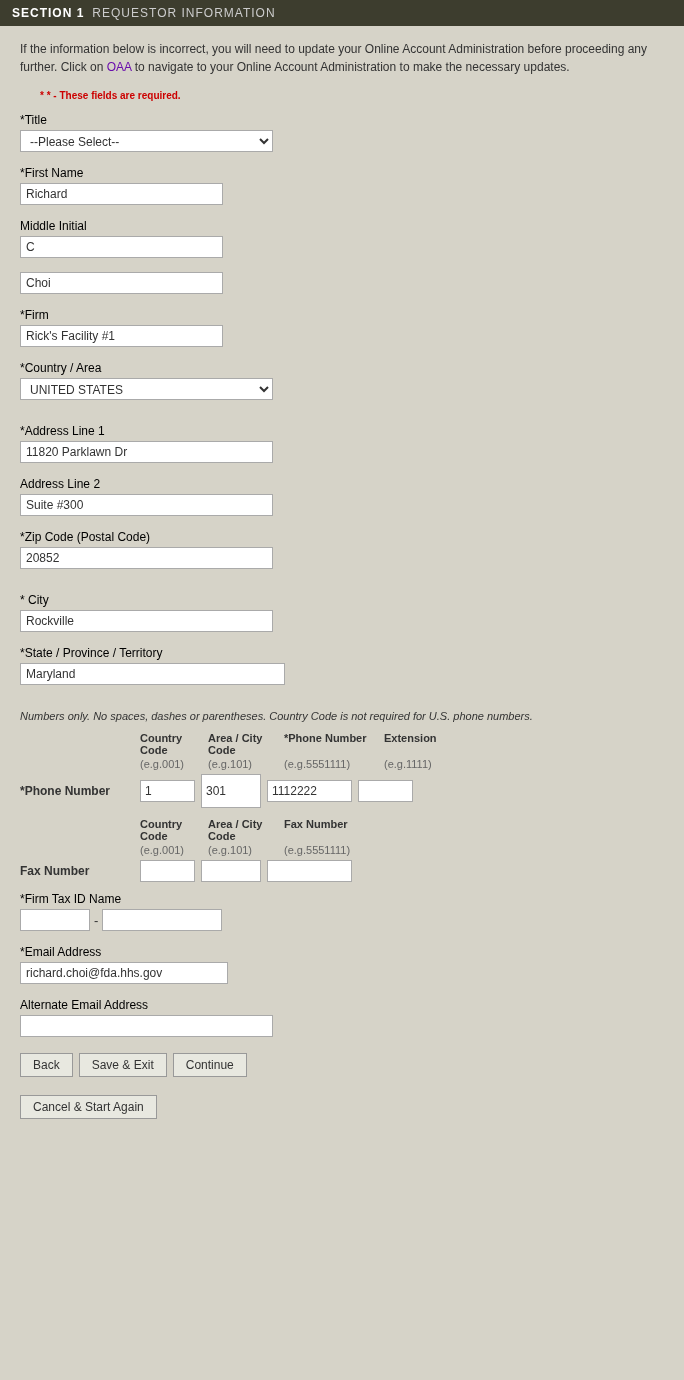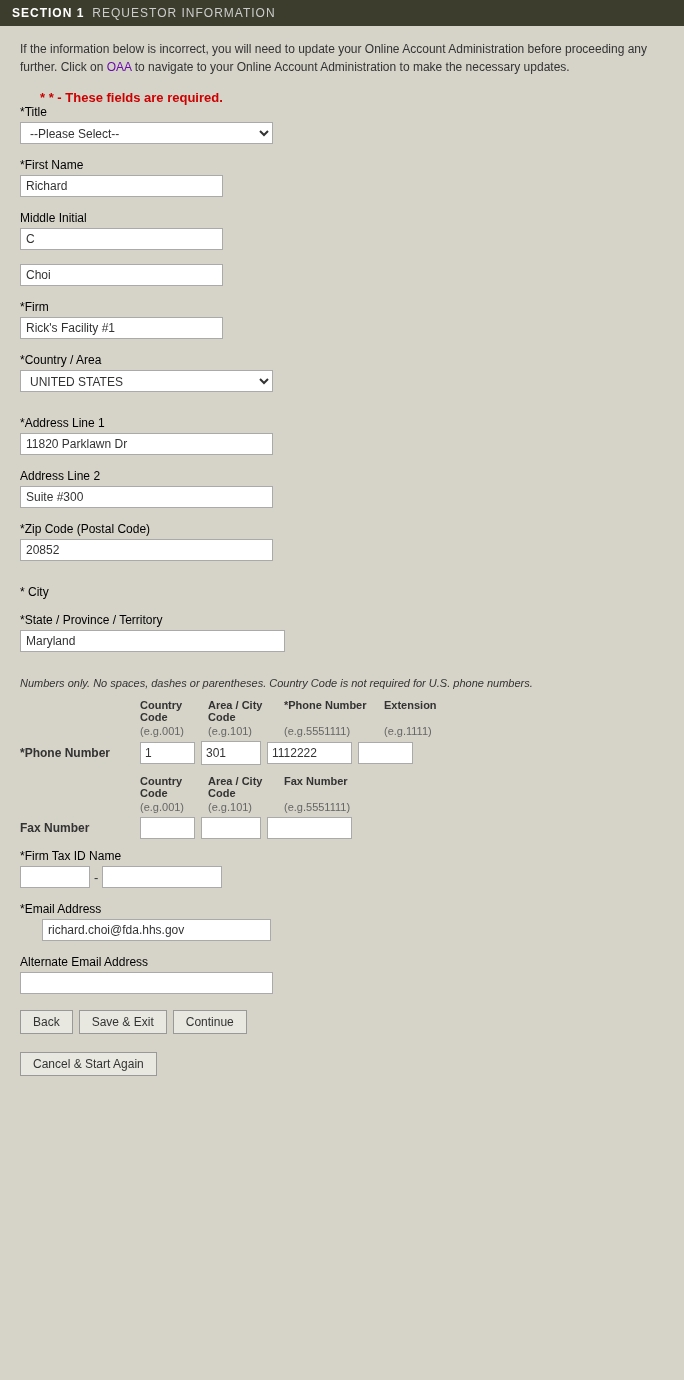--- a/index.html
+++ b/index.html
@@ -39,23 +39,23 @@
       font-size: 12px;
       color: #333;
       margin-bottom: 14px;
       line-height: 1.5;
     }
     .info-text a {
       color: #6a0dad;
       text-decoration: none;
     }
     .required-note {
-      font-size: 13px;
-      font-weight: bold;
-      margin-bottom: 0;
+      font-size: 10px;
+      font-weight: bold;
+      margin-bottom: 12px;
       color: #333;
       padding-left: 20px;
     }
     .required-note span {
       color: #c00;
     }
     .field-group {
       margin-bottom: 14px;
     }
     .field-label {
@@ -100,21 +100,21 @@
       margin-bottom: 8px;
       line-height: 1.4;
     }
     .tax-row {
       display: flex;
       align-items: center;
       gap: 4px;
     }
     .tax-input1 { width: 70px; }
     .tax-input2 { width: 120px; }
-    .email-input { width: 229px; margin-left: 22px; }
+    .email-input { width: 208px; }
     .alt-email-input { width: 253px; }
     .button-row {
       display: flex;
       gap: 6px;
       margin-top: 16px;
       align-items: center;
     }
     .button-row2 {
       display: flex;
       gap: 6px;
@@ -184,21 +184,21 @@
       font-size: 12px;
       font-weight: bold;
       color: #333;
       line-height: 1.3;
     }
     .col-w-cc { width: 68px; display: inline-block; }
     .col-w-area { width: 76px; display: inline-block; }
     .col-w-phone { width: 100px; display: inline-block; }
     .col-w-ext { width: 70px; display: inline-block; }
     input.cc-input { width: 55px; height: 22px; margin-right: 6px; border: 1px solid #aaa; padding: 2px 4px; font-size: 12px; }
-    input.area-input { width: 60px; height: 24px; margin-right: 6px; border: 1px solid #aaa; padding: 2px 4px; font-size: 12px; }
+    input.area-input { width: 60px; height: 34px; margin-right: 6px; border: 1px solid #aaa; padding: 2px 4px; font-size: 12px; }
     input.phone-num-input { width: 85px; height: 22px; margin-right: 6px; border: 1px solid #aaa; padding: 2px 4px; font-size: 12px; }
     input.ext-input { width: 55px; height: 22px; border: 1px solid #aaa; padding: 2px 4px; font-size: 12px; }
     input.fax-cc-input { width: 55px; height: 22px; margin-right: 6px; border: 1px solid #aaa; padding: 2px 4px; font-size: 12px; }
     input.fax-area-input { width: 60px; height: 22px; margin-right: 6px; border: 1px solid #aaa; padding: 2px 4px; font-size: 12px; }
     input.fax-num-input { width: 85px; height: 22px; border: 1px solid #aaa; padding: 2px 4px; font-size: 12px; }
   </style>
 </head>
 <body>
 
 <div class="section-header">
@@ -266,20 +266,21 @@
 
   <div class="field-group">
     <label class="field-label">*Zip Code (Postal Code)</label>
     <input type="text" class="input-zip" value="20852" style="">
   </div>
 
   <div class="divider"></div>
 
   <div class="field-group">
     <label class="field-label">* City</label>
+    <input type="text" class="input-city" value="Rockville" style="">
   </div>
 
   <div class="field-group">
     <label class="field-label">*State / Province / Territory</label>
     <input type="text" class="input-state" value="Maryland" style="">
   </div>
 
   <div class="divider"></div>
 
   <div class="phone-note">Numbers only. No spaces, dashes or parentheses. Country Code is not required for U.S. phone numbers.</div>

